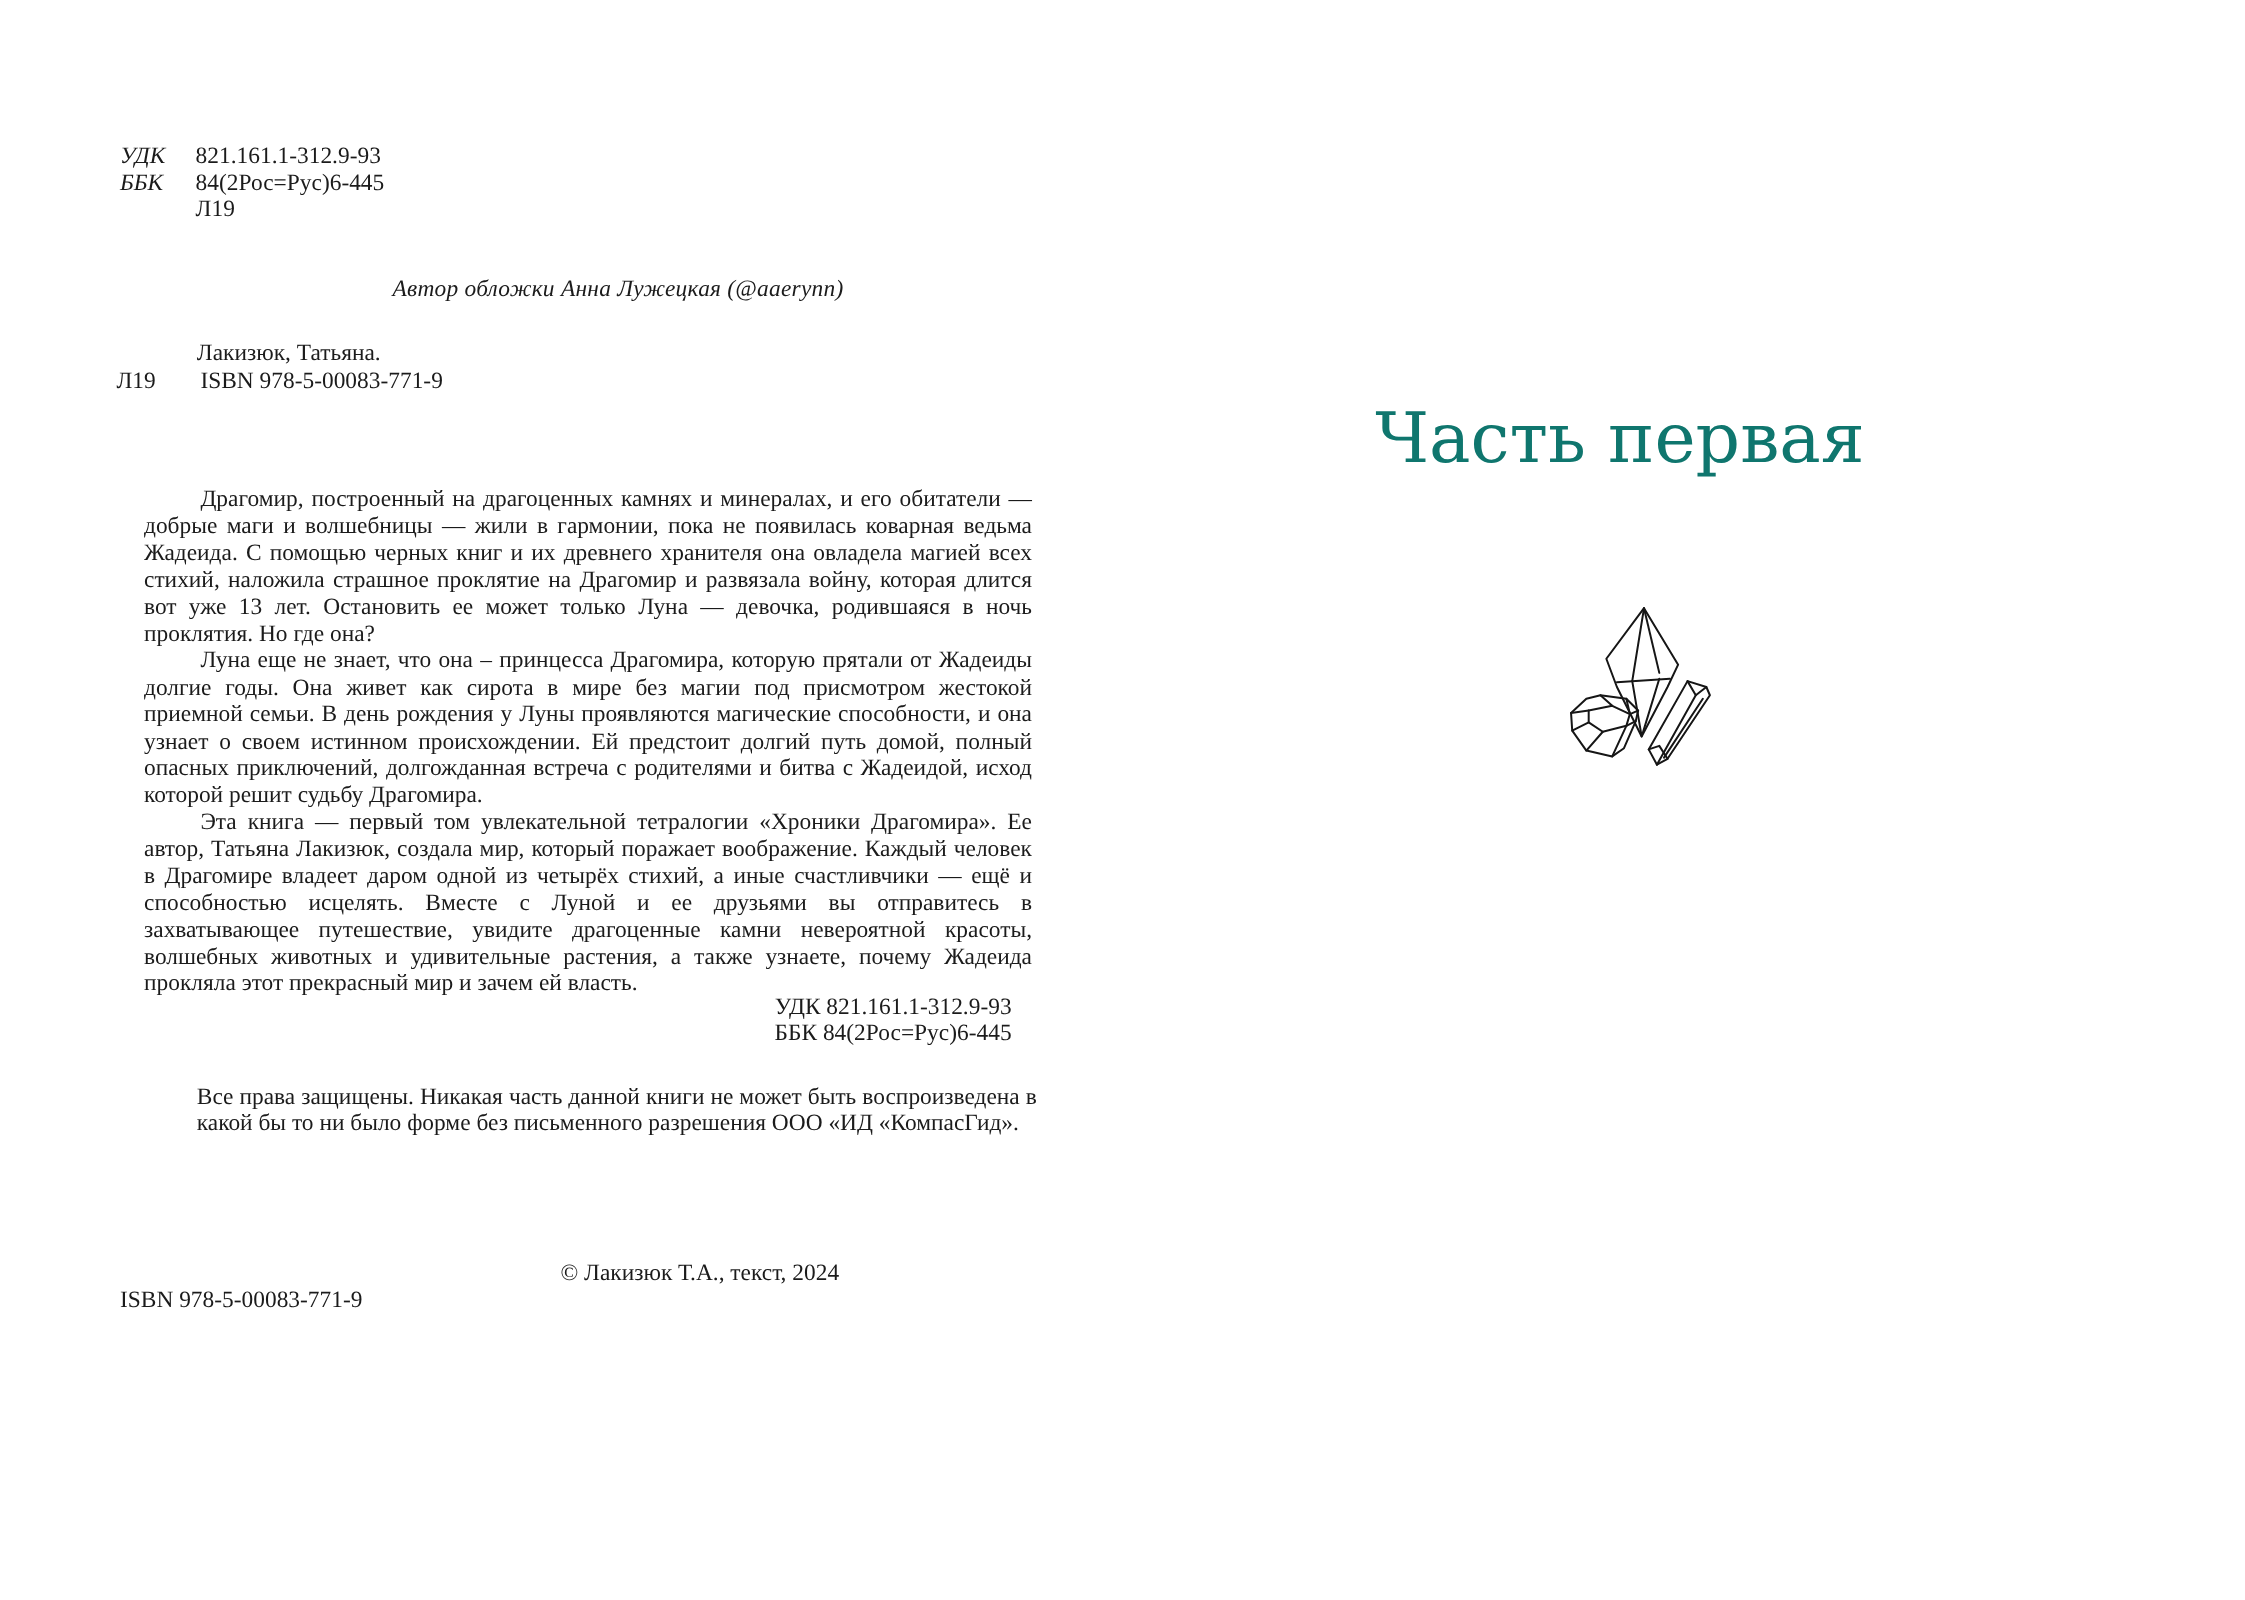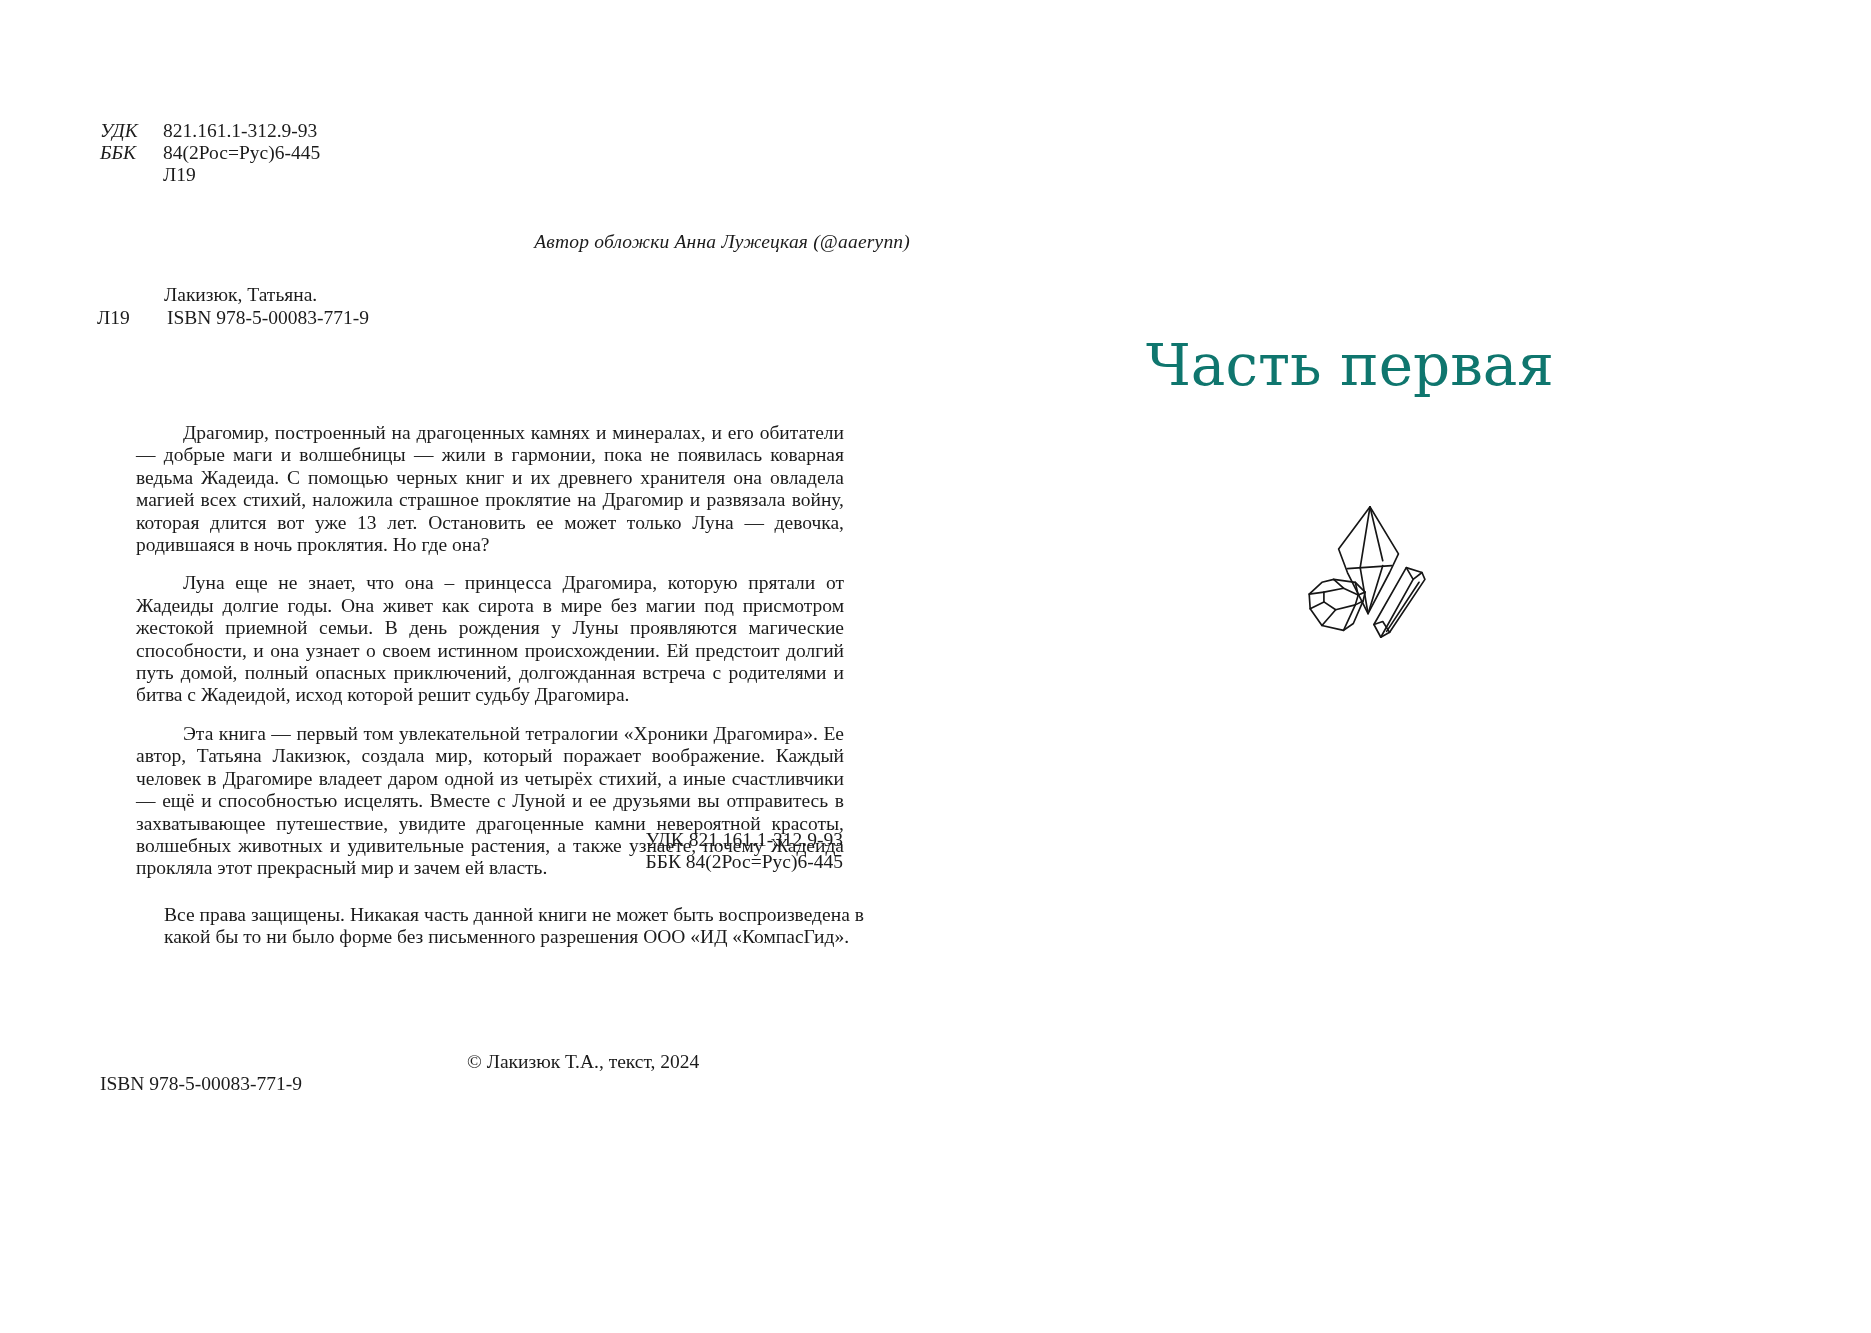--- a/index.html
+++ b/index.html
@@ -7,35 +7,35 @@
     width:1871px;height:1333px;position:relative;overflow:hidden;
     background:#ffffff;color:#1b1b1b;
     font-family:"Liberation Serif", serif;
     font-size:19.5px;line-height:22.4px;
   }
   
   .code-row{position:absolute;left:100px;width:420px;}
   .code-row .lbl{display:inline-block;width:63px;font-style:italic;}
   .cover-credit{
     position:absolute;left:120px;width:790px;top:231px;
-    text-align:right;font-style:italic;letter-spacing:.2px;
+    text-align:center;font-style:italic;letter-spacing:.2px;
   }
   .card-author{position:absolute;left:164px;top:284px;}
   .card-code{position:absolute;left:97px;top:307px;}
   .card-body{
     position:absolute;left:120px;top:307px;width:740px;
     text-align:justify;
   }
   .card-body p{margin:0;text-indent:47px;}
   .card-isbn{margin:0;}
   .annotation{
     position:absolute;left:120px;top:406px;width:740px;
     text-align:justify;
   }
-  .annotation p{margin:16px;text-indent:47px;}
+  .annotation p{margin:0;text-indent:47px;}
   .udk-footer{
     position:absolute;left:120px;top:829px;width:723px;
     text-align:right;
   }
   .udk-footer div{margin:0;}
   .rights{
     position:absolute;left:164px;top:904px;width:700px;
     text-align:justify;
   }
   .imprint-isbn{position:absolute;left:100px;top:1073px;}

